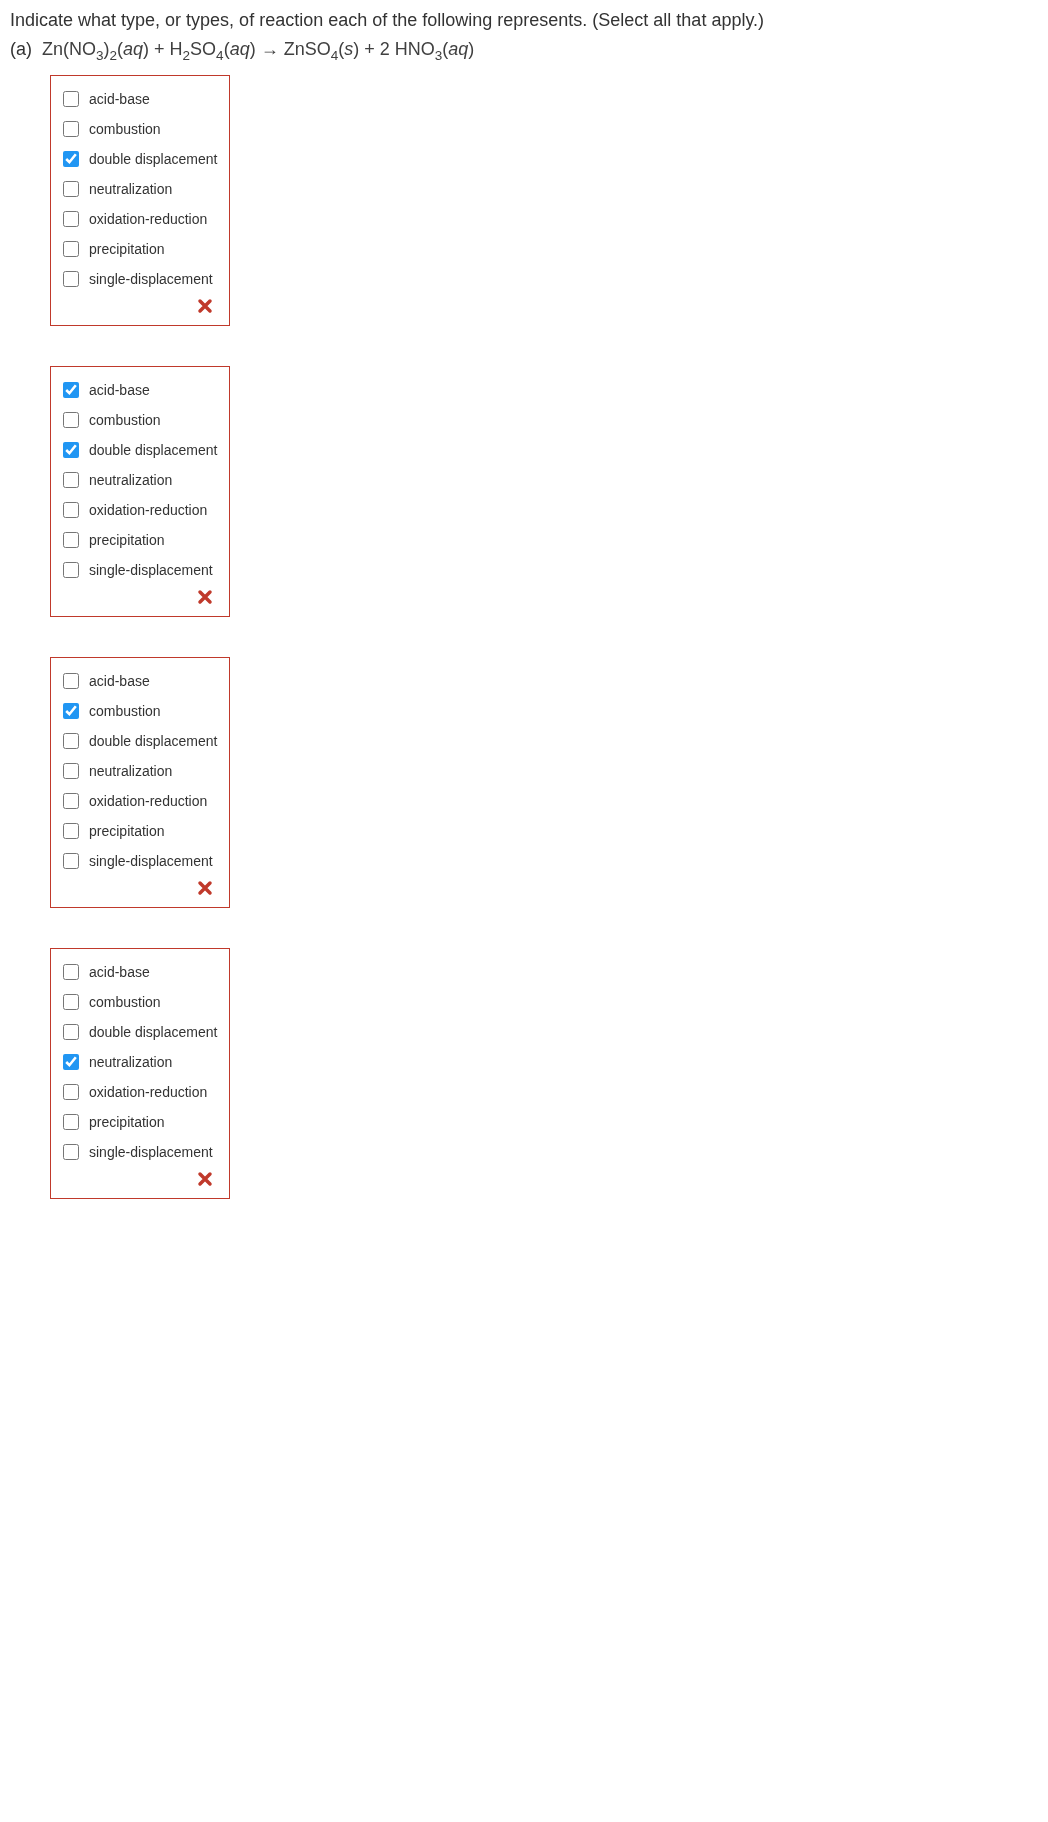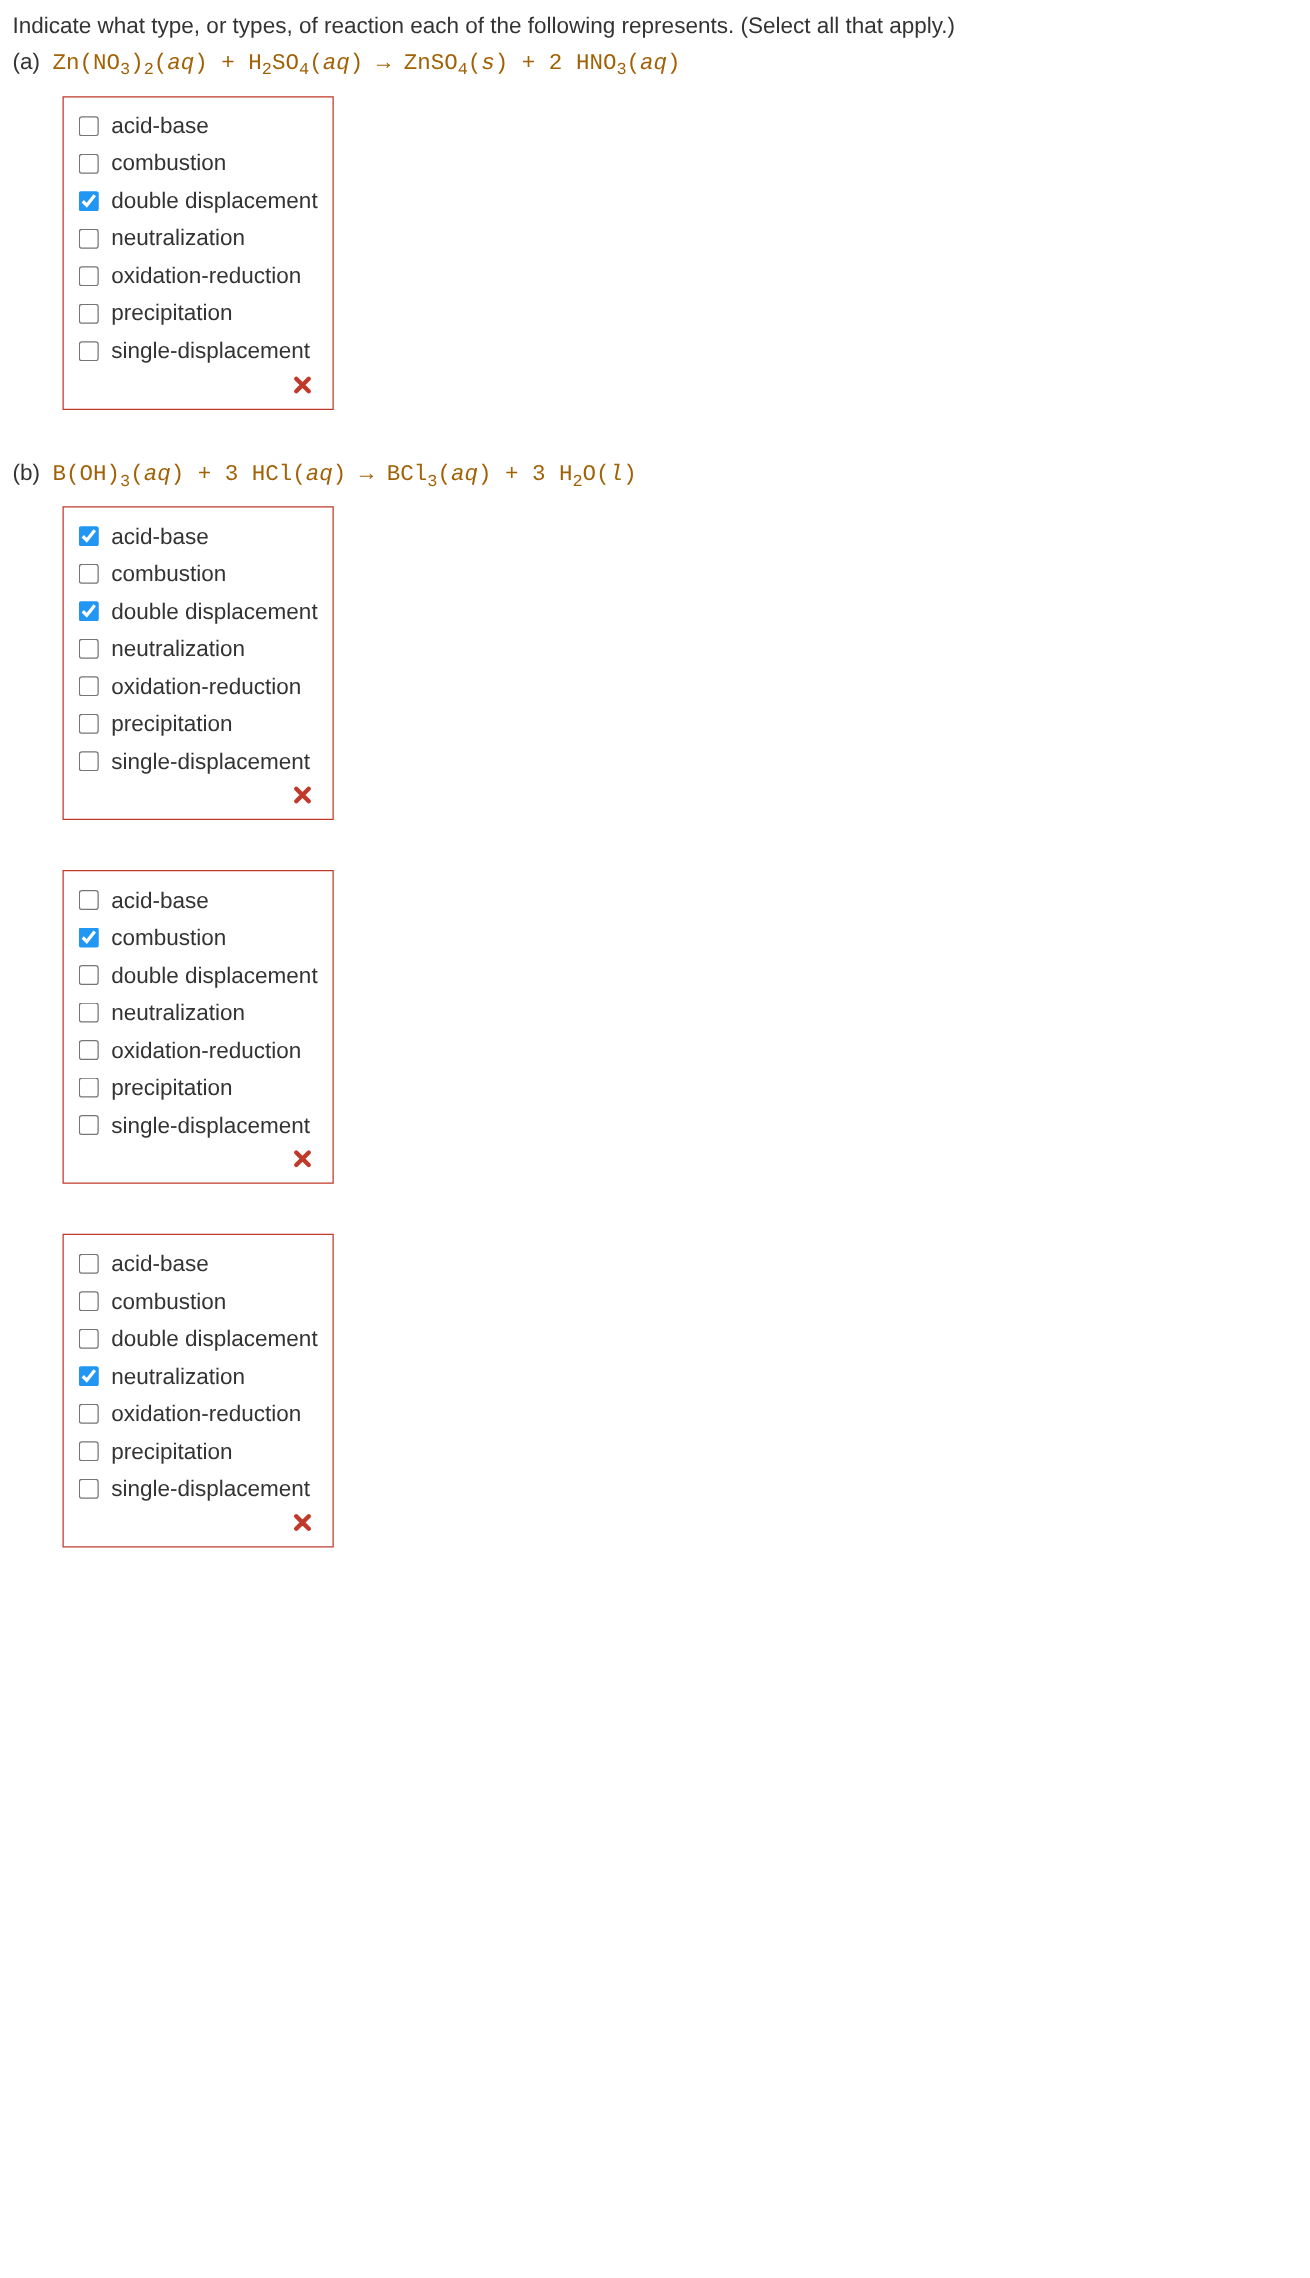--- a/index.html
+++ b/index.html
@@ -19,42 +19,42 @@
   }
   .question-header {
     margin-bottom: 12px;
     font-size: 18px;
   }
   .part-label {
     display: inline-block;
     margin-right: 10px;
   }
   .equation {
-    color: #a16207;
-    font-family: Liberation Mono, monospace;
+    color: #404040;
+    font-family: Liberation Sans, sans-serif;
   }
   .options-box {
     border: 1px solid #c0392b;
     padding: 8px 12px 6px 8px;
     margin-left: 40px;
     display: inline-block;
   }
   .option-row {
     display: flex;
     align-items: center;
     padding: 4px 0;
   }
   .option-row input[type="checkbox"] {
     width: 16px;
     height: 16px;
     margin-right: 10px;
     accent-color: #2196F3;
   }
   .option-label {
-    font-size: 18px;
+    font-size: 14px;
   }
   .feedback-row {
     text-align: right;
     padding-top: 4px;
     padding-right: 4px;
   }
   sub {
     font-size: 0.75em;
     vertical-align: sub;
   }
@@ -82,21 +82,21 @@
           <span class="option-label">oxidation-reduction</span>
         </div><div class="option-row">
           <input type="checkbox" style="">
           <span class="option-label">precipitation</span>
         </div><div class="option-row">
           <input type="checkbox" style="">
           <span class="option-label">single-displacement</span>
         </div><div class="feedback-row"><span><svg width="16" height="16" viewBox="0 0 16 16">
               <path d="M3 3 L13 13 M13 3 L3 13" stroke="#c0392b" stroke-width="3.5" stroke-linecap="round"></path>
             </svg></span></div></div></div>
-    <div class="question-block"><div class="question-header"><span class="part-label">(b)</span><span class="equation">B(OH)<sub>3</sub>(<i>aq</i>) + 3 HCl(<i>aq</i>) → BCl<sub>3</sub>(<i>aq</i>) + 3 H<sub>2</sub>O(<i>l</i>)</span></div><div class="options-box"><div class="option-row">
+    <div class="question-block"><div class="options-box"><div class="option-row">
           <input type="checkbox" checked="" style="">
           <span class="option-label">acid-base</span>
         </div><div class="option-row">
           <input type="checkbox" style="">
           <span class="option-label">combustion</span>
         </div><div class="option-row">
           <input type="checkbox" checked="" style="">
           <span class="option-label">double displacement</span>
         </div><div class="option-row">
           <input type="checkbox" style="">

